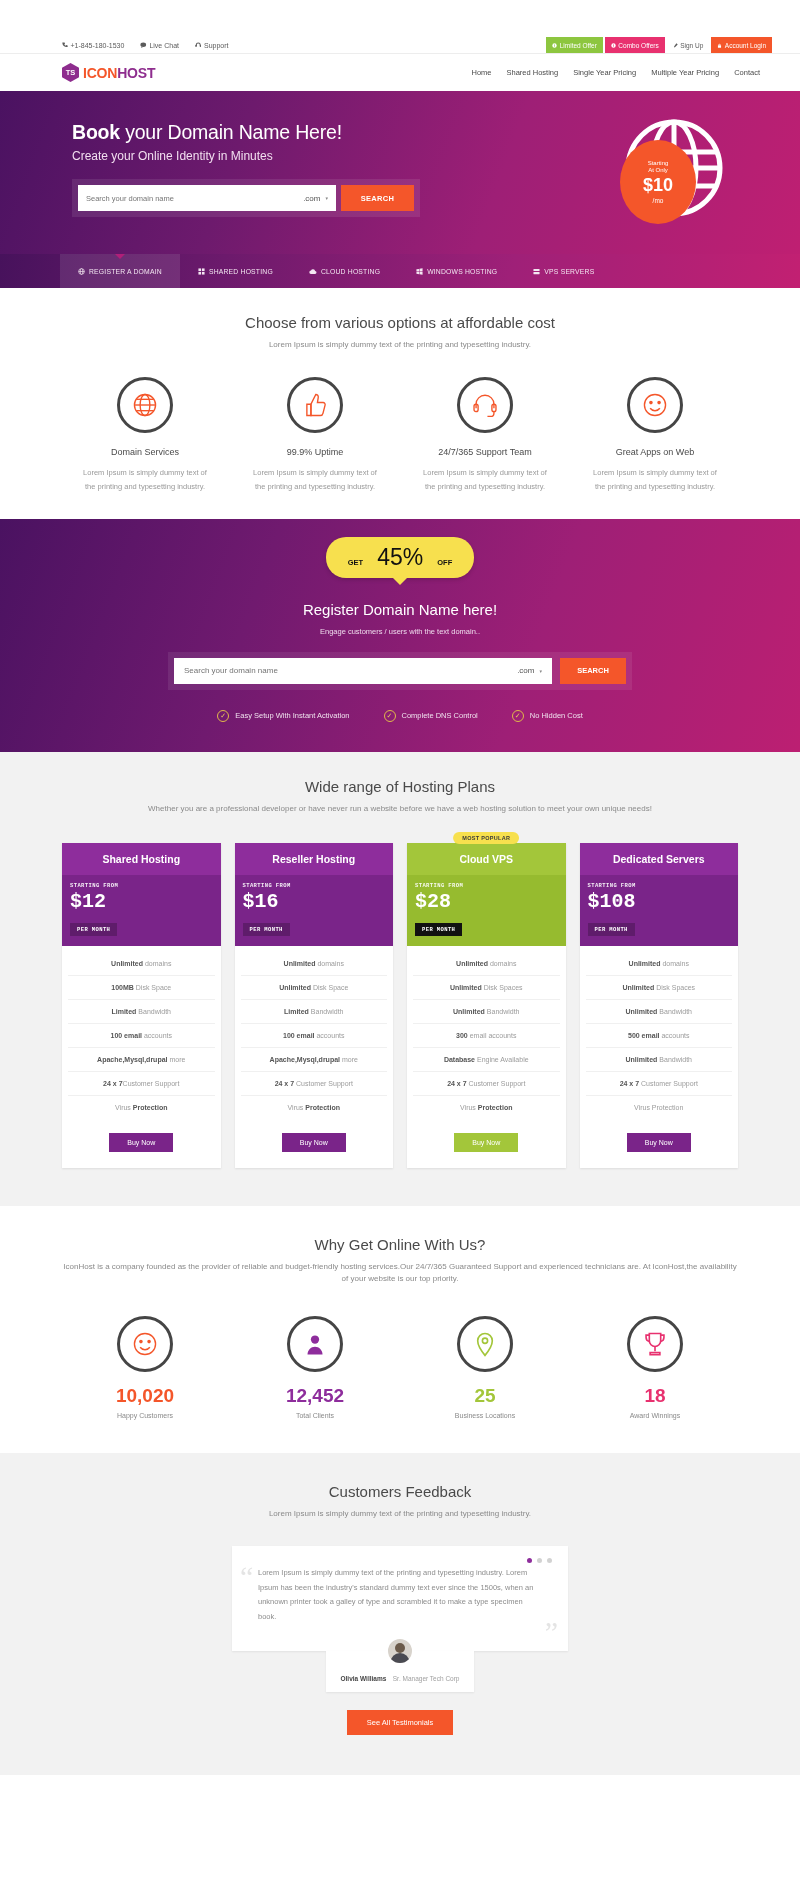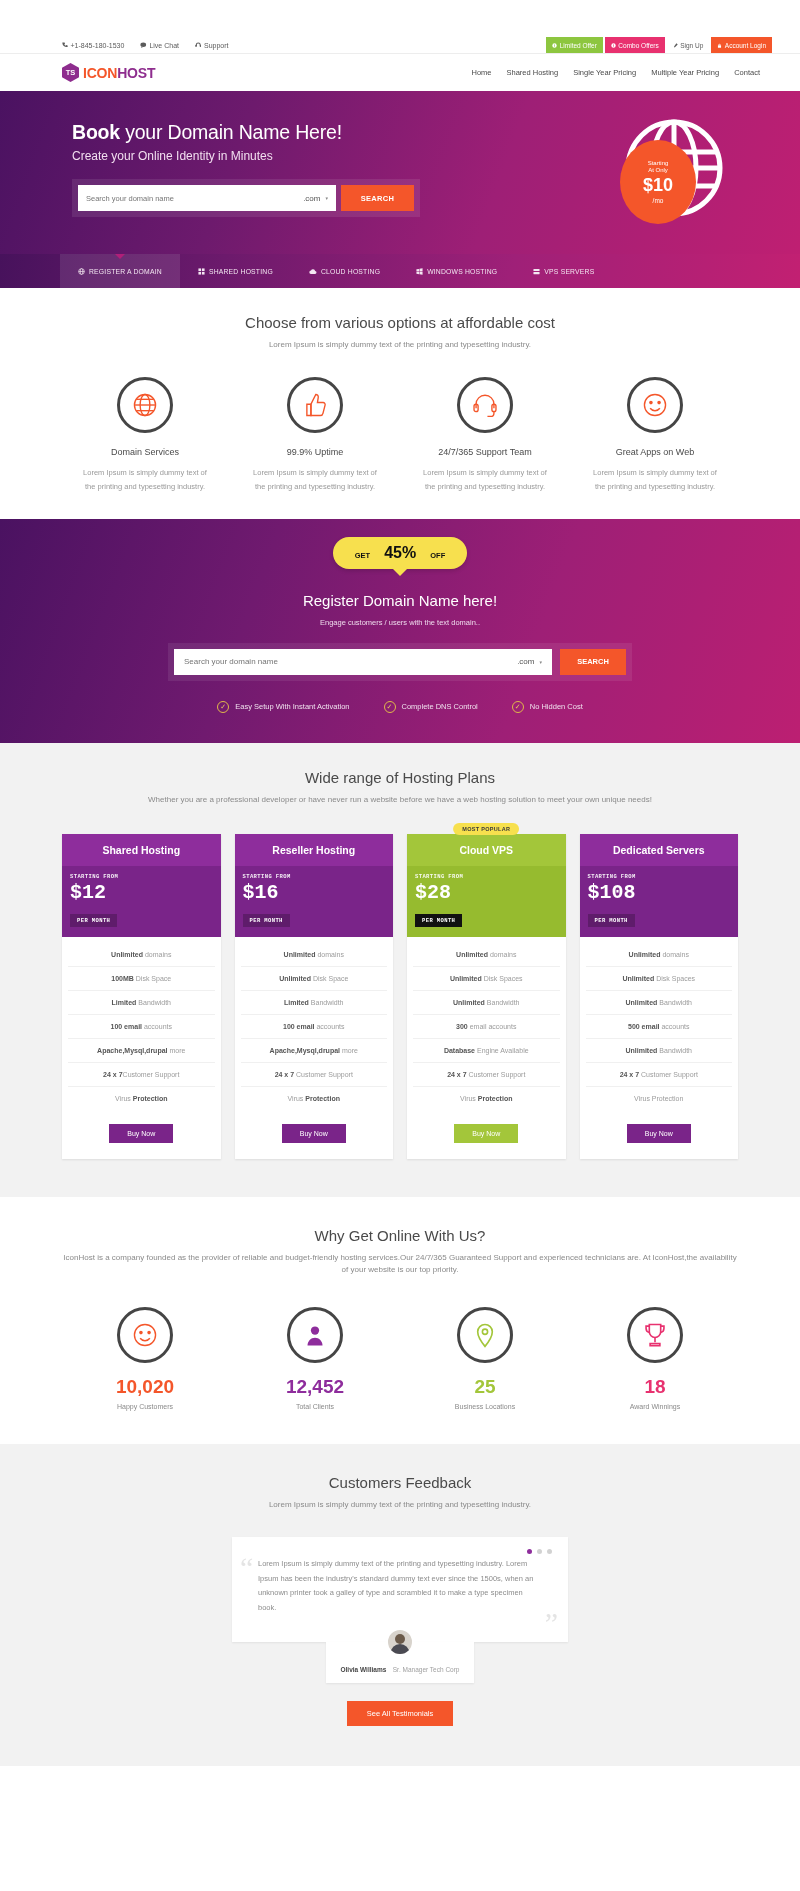--- a/index.html
+++ b/index.html
@@ -152,21 +152,21 @@
     position: relative;
   }
   .ribbon {
     display: inline-flex; align-items: baseline; gap: 14px;
     background: #f7e04e; color: #111;
     border-radius: 20px; padding: 7px 22px;
     position: relative;
     box-shadow: 0 2px 4px rgba(0,0,0,0.15);
   }
   .ribbon .r-get { font-size: 7.5px; font-weight: bold; }
-  .ribbon .r-num { font-size: 16px; font-weight: bold; }
+  .ribbon .r-num { font-size: 23px; font-weight: normal; }
   .ribbon .r-off { font-size: 7.5px; font-weight: bold; }
   .ribbon::after {
     content: ""; position: absolute; bottom: -7px; left: 50%; transform: translateX(-50%);
     border-left: 8px solid transparent; border-right: 8px solid transparent;
     border-top: 8px solid #f7e04e;
   }
   .promo-h { font-size: 15px; color: #fff; font-weight: normal; margin-top: 23px; }
   .promo-sub { font-size: 7.5px; color: #eedaec; margin-top: 9px; }
   .promo-searchwrap {
     margin: 16px auto 0; width: 464px;

